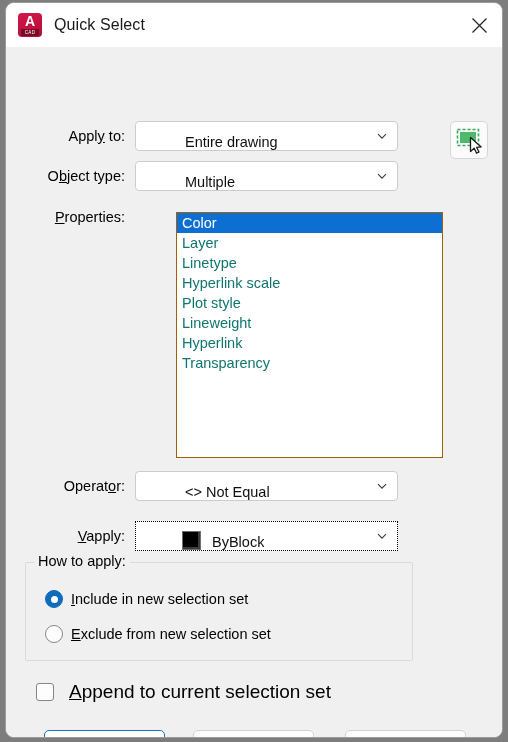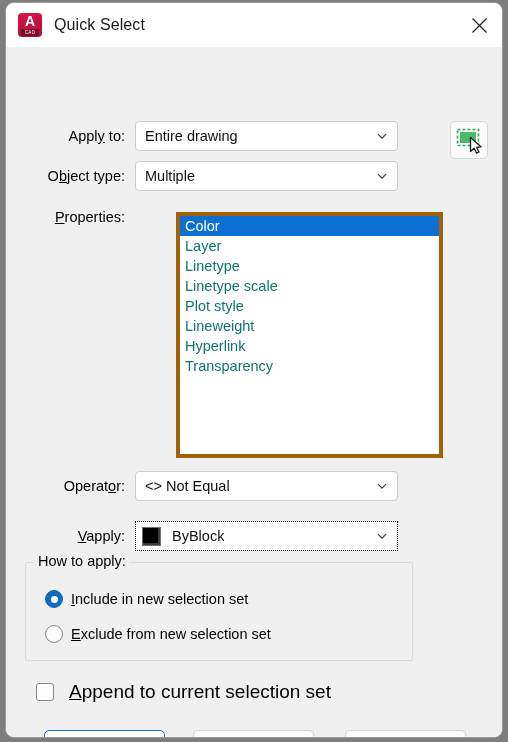--- a/index.html
+++ b/index.html
@@ -125,22 +125,23 @@
 
   
   .combo {
     position: relative;
     height: 30px;
     background: #ffffff;
     border: 1px solid #cccccc;
     border-radius: 4px;
     box-sizing: border-box;
     display: flex;
-    align-items: center;
-    cursor: default;
+    align-items: flex-end;
+    cursor: default;
+    padding-left: 40px;
   }
   .combo .combo-text {
     padding-left: 9px;
     font-size: 14.5px;
     color: #0f0f0f;
     white-space: nowrap;
     overflow: hidden;
   }
   .combo .chev {
     position: absolute;
@@ -170,21 +171,21 @@
   }
 
   
   .listbox {
     position: absolute;
     left: 170px;
     top: 165px;
     width: 267px;
     height: 246px;
     background: #ffffff;
-    border: 4px solid #a16207;
+    border: 1px solid #a16207;
     box-sizing: border-box;
     overflow: hidden;
     cursor: default;
   }
   .list-item {
     height: 20px;
     line-height: 20px;
     padding-left: 5px;
     font-size: 14.5px;
     color: #0f766e;
@@ -370,21 +371,21 @@
         </svg>
       </div>
     </div>
 
     <div class="field-label" style="position:absolute; left:28px; top:162px;"><span></span><u>P</u><span>roperties:</span></div>
 
     <div class="listbox" id="props-list">
         <div class="list-item selected" style="background: rgb(13, 111, 209);">Color</div>
         <div class="list-item">Layer</div>
         <div class="list-item">Linetype</div>
-        <div class="list-item">Linetype scale</div>
+        <div class="list-item">Hyperlink scale</div>
         <div class="list-item">Plot style</div>
         <div class="list-item">Lineweight</div>
         <div class="list-item">Hyperlink</div>
         <div class="list-item">Transparency</div>
       </div>
 
     <div class="field-row" style="left:28px; top:424px; width:410px;">
       <div class="field-label"><span>Operat</span><u>o</u><span>r:</span></div>
       <div class="combo" style="width:263px;">
         <div class="combo-text">&lt;&gt; Not Equal</div>

